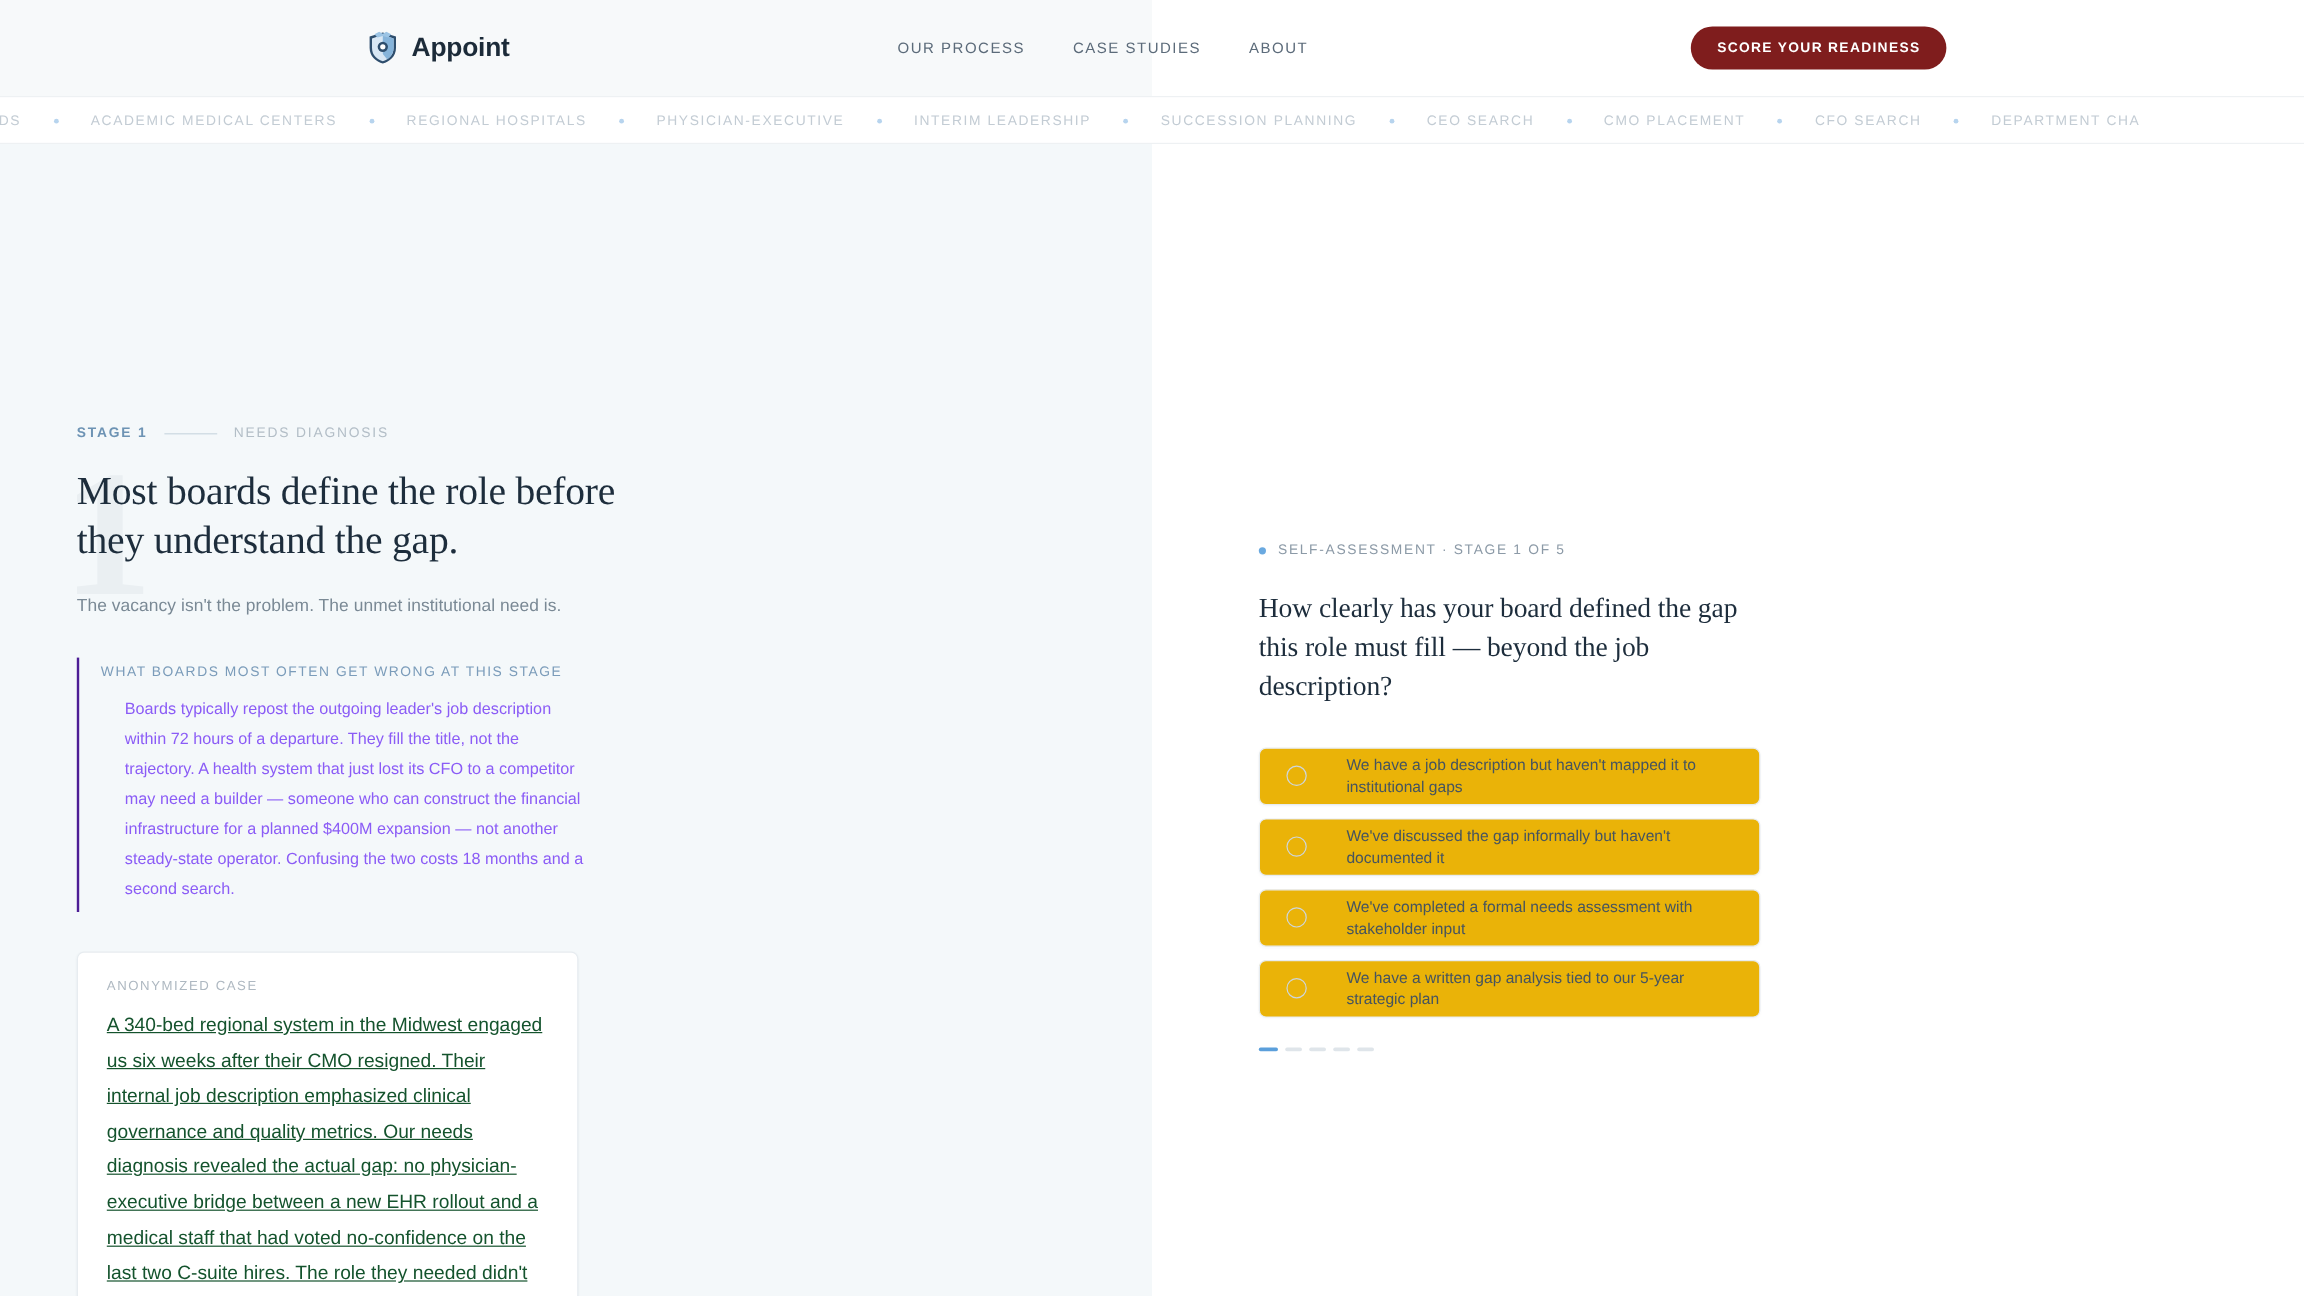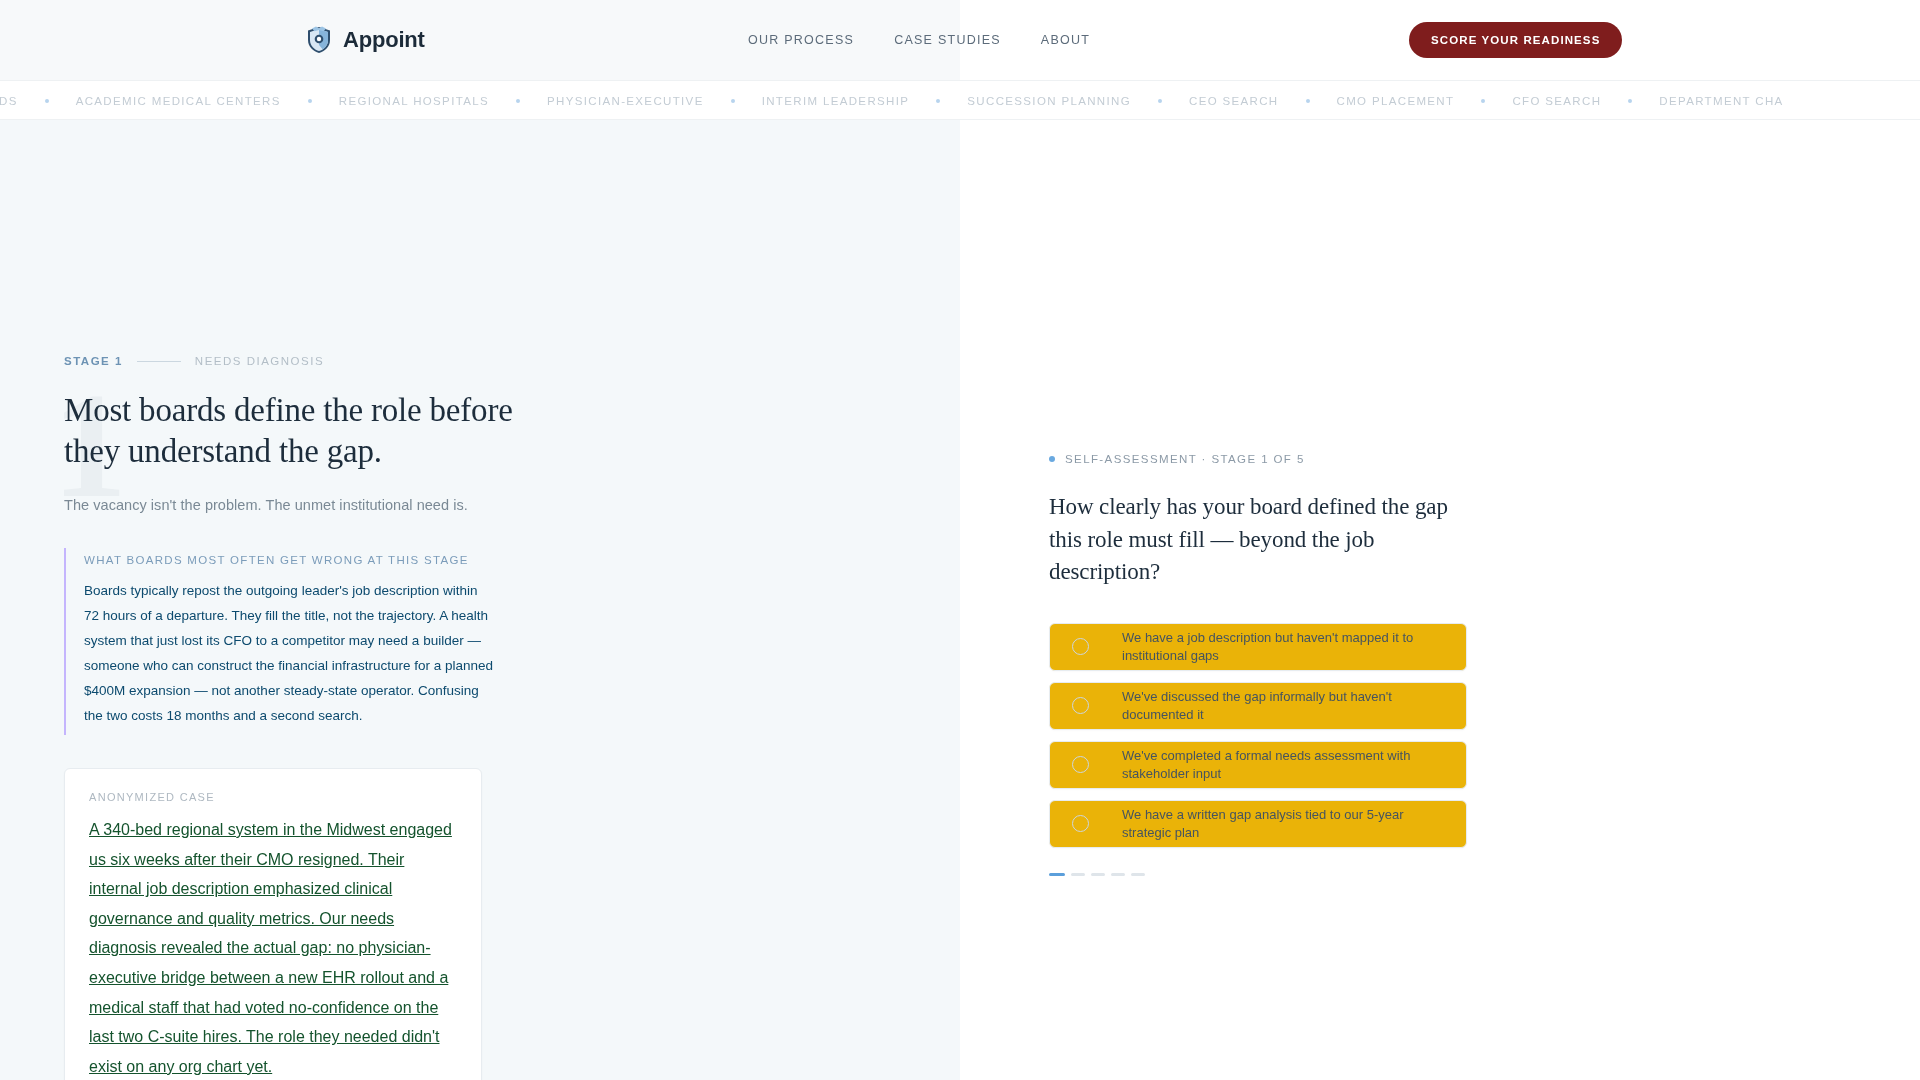--- a/index.html
+++ b/index.html
@@ -155,31 +155,32 @@
     position: relative;
     margin-top: 22px;
     font-size: 14.5px; color: #7a8995;
     line-height: 1.5; letter-spacing: 0.05px;
   }
 
   .callout {
     position: relative;
     margin-top: 32px;
     padding: 6px 0 6px 18px;
-    border-left: 2px solid #c4b5fd;
+    border-left: 2px solid #4c1d95;
     max-width: 430px;
   }
   .callout-label {
     font-size: 11.5px; letter-spacing: 1.3px;
     color: #7b9cba; text-transform: uppercase;
     font-weight: 400; margin-bottom: 13px;
   }
   .callout-body {
     font-size: 13.5px; line-height: 1.85;
-    color: #0c4a6e;
+    color: #8b5cf6;
+    margin-left: 20px;
   }
 
   .case-card {
     position: relative;
     margin-top: 33px;
     width: 418px;
     background: #ffffff;
     border: 1px solid #e7ecf0;
     border-radius: 6px;
     padding: 22px 24px 24px 24px;

